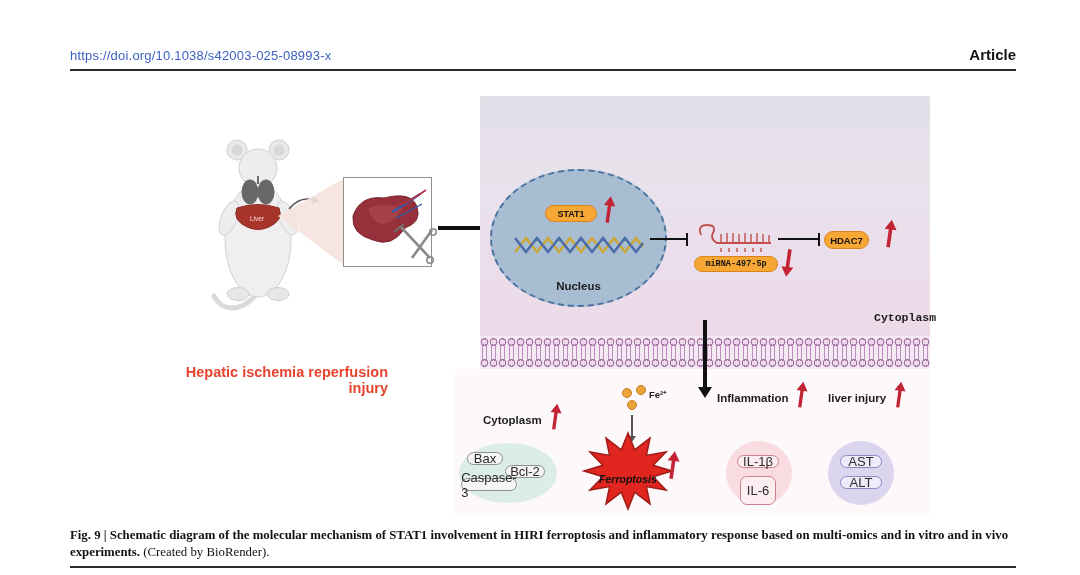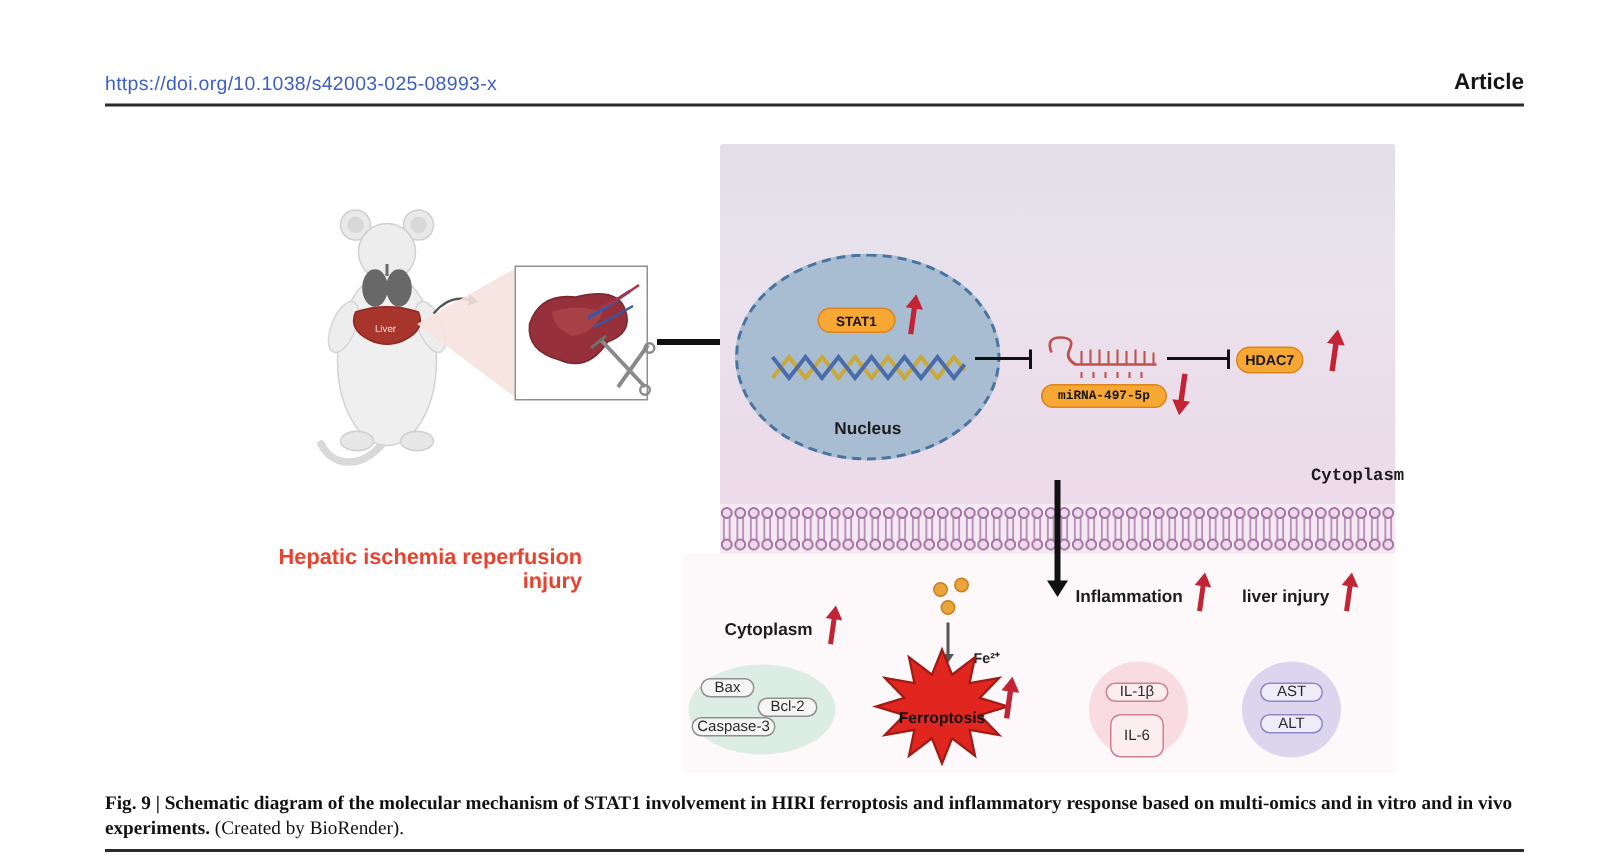--- a/index.html
+++ b/index.html
@@ -82,44 +82,44 @@
   }
   .small-down-arrow{position:absolute;left:631px;top:415px;width:1.6px;height:22px;background:#555;}
   .small-down-arrow::after{
     content:"";position:absolute;left:-3.2px;bottom:-5px;width:0;height:0;
     border-left:4px solid transparent;border-right:4px solid transparent;
     border-top:6px solid #555;
   }
 
   .fe-dot{position:absolute;width:10px;height:10px;border-radius:50%;
     background:#eba33b;border:1px solid #c77f1d;box-sizing:border-box;}
-  .fe-label{position:absolute;left:649px;top:388px;font-size:9.5px;font-weight:bold;color:#222;margin-top:44px;}
+  .fe-label{position:absolute;left:649px;top:388px;font-size:9.5px;font-weight:bold;color:#222;}
 
   .injury-title{
     position:absolute;left:158px;top:364px;width:230px;text-align:right;
     font-size:14.5px;font-weight:bold;color:#e8432e;
   }
 
   .section-title{position:absolute;font-size:11.5px;font-weight:bold;color:#1c1c1c;}
   .blob{position:absolute;border-radius:50%;}
   .blob.teal{left:459px;top:443px;width:98px;height:60px;background:#dcede6;}
   .blob.pink{left:726px;top:441px;width:66px;height:64px;background:#f8dce2;}
   .blob.purple{left:828px;top:441px;width:66px;height:64px;background:#dcd5ee;}
 
   .mini-pill{
     position:absolute;border-radius:7px;box-sizing:border-box;
     display:flex;align-items:center;justify-content:center;
-    font-size:10px;color:#2a2a2a;background:#f5f5f5;border:1.2px solid #8f8f8f;
+    font-size:13px;color:#2a2a2a;background:#f5f5f5;border:1.2px solid #8f8f8f;
   }
   .mini-pill.pink{background:#fceef0;border-color:#cf8090;}
   .mini-pill.purple{background:#efecf9;border-color:#9186c5;}
 
   .ferro-label{
     position:absolute;left:582px;top:473px;width:92px;text-align:center;
-    font-size:10.5px;font-weight:bold;color:#111;z-index:5;
+    font-size:10.5px;font-weight:bold;color:#111;z-index:5;font-style:italic;
   }
 
   .zoom-box{
     position:absolute;left:343px;top:177px;width:89px;height:90px;
     background:#fff;border:1.5px solid #8f8f8f;box-sizing:border-box;z-index:3;
   }
   .zoom-box svg{overflow:visible;}
 
   
   .caption{

